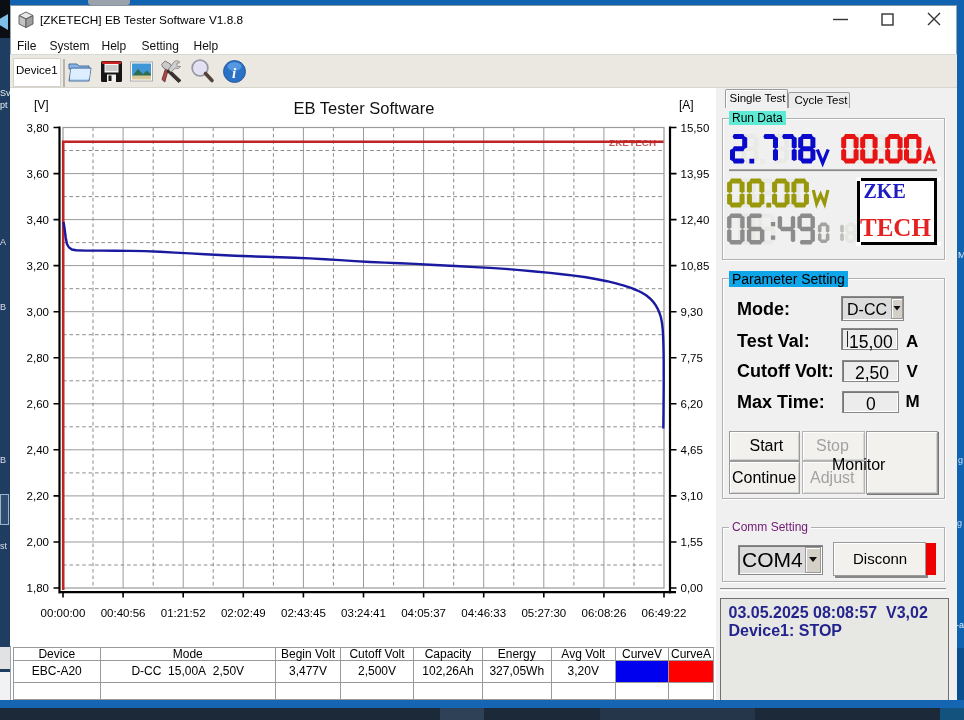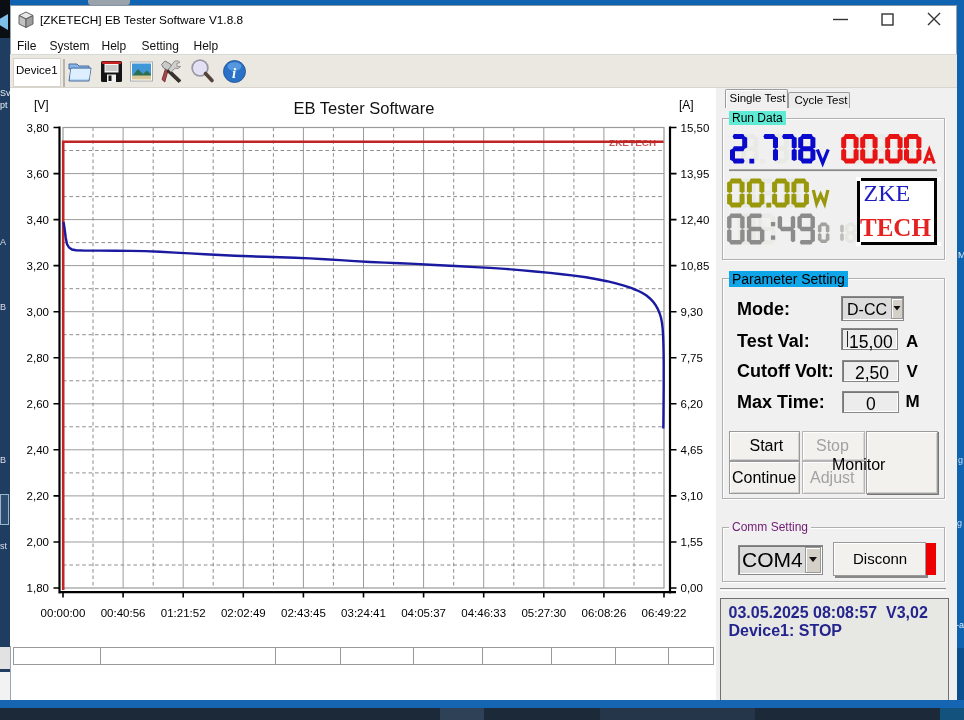--- a/index.html
+++ b/index.html
@@ -173,21 +173,21 @@
     <path d="M924.3 163.5 L929.3 149.7 L934.3 163.5 M926.2 159.3 L932.4 159.3" stroke="#e81414" stroke-width="3" fill="none"></path>
     <path d="M813.3 190 L816.6 203.7 L820.6 194.5 L824.6 203.7 L827.9 190" stroke="#98980a" stroke-width="3.2" fill="none"></path>
     <rect x="729" y="169.3" width="208" height="1.8" fill="#8a8a8a"></rect>
   </svg>
 
 <div class="abs" style="left:857px;top:177.5px;width:80px;height:67px;background:#fff;border:3px solid #000"></div>
 <div class="abs" style="left:856px;top:176.5px;width:4.5px;height:4.5px;background:#fff"></div>
 <div class="abs" style="left:936.5px;top:176.5px;width:4.5px;height:4.5px;background:#fff"></div>
 <div class="abs" style="left:856px;top:241.5px;width:4.5px;height:4.5px;background:#fff"></div>
 <div class="abs" style="left:936.5px;top:241.5px;width:4.5px;height:4.5px;background:#fff"></div>
-<div class="lbl" style="left:863.5px;top:179.5px;font-family:'Liberation Serif',serif;font-size:24px;font-weight:normal;color:#1d1dc2">ZKE</div>
+<div class="lbl" style="left:863.5px;top:179.5px;font-family:'Liberation Serif',serif;font-size:20px;font-weight:bold;color:#1d1dc2">ZKE</div>
 <div class="lbl" style="left:860px;top:214px;font-family:'Liberation Serif',serif;font-size:25px;font-weight:bold;color:#e42222">TECH</div>
 
 <div class="lbl" style="left:737px;top:299px;font-size:18px;font-weight:bold;color:#000">Mode:</div>
 <div class="lbl" style="left:737px;top:331px;font-size:18px;font-weight:bold;color:#000">Test Val:</div>
 <div class="lbl" style="left:737px;top:361px;font-size:18px;font-weight:bold;color:#000">Cutoff Volt:</div>
 <div class="lbl" style="left:737px;top:392px;font-size:18px;font-weight:bold;color:#000">Max Time:</div>
 
 <div class="abs" style="left:841px;top:295.5px;width:63px;height:25.5px;background:#dcdcdc;border:1px solid #888;box-shadow:inset 1px 1px 0 #777, inset -1px -1px 0 #fff"></div>
 <div class="lbl" style="left:847px;top:301px;font-size:16px;color:#000">D-CC</div>
 <div class="abs" style="left:891px;top:297.5px;width:11.5px;height:21.5px;background:#d4d0c8;border:1px solid #999;box-shadow:inset 1px 1px 0 #fff"></div>
@@ -239,20 +239,42 @@
       <col style="width:175.5px">
       <col style="width:65px">
       <col style="width:73px">
       <col style="width:69px">
       <col style="width:68.5px">
       <col style="width:64.5px">
       <col style="width:53px">
       <col style="width:45px">
     </colgroup>
 <tbody>
+      <tr style="height:13px;line-height:12px">
+<td style="border:1px solid #999;text-align:center;padding:0">Device</td>
+<td style="border:1px solid #999;text-align:center;padding:0">Mode</td>
+<td style="border:1px solid #999;text-align:center;padding:0">Begin Volt</td>
+<td style="border:1px solid #999;text-align:center;padding:0">Cutoff Volt</td>
+<td style="border:1px solid #999;text-align:center;padding:0">Capacity</td>
+<td style="border:1px solid #999;text-align:center;padding:0">Energy</td>
+<td style="border:1px solid #999;text-align:center;padding:0">Avg Volt</td>
+<td style="border:1px solid #999;text-align:center;padding:0">CurveV</td>
+<td style="border:1px solid #999;text-align:center;padding:0">CurveA</td>
+</tr>
+<tr style="height:22px;line-height:20px">
+<td style="border:1px solid #999;text-align:center;padding:0">EBC-A20</td>
+<td style="border:1px solid #999;text-align:center;padding:0">D-CC&nbsp; 15,00A&nbsp; 2,50V</td>
+<td style="border:1px solid #999;text-align:center;padding:0">3,477V</td>
+<td style="border:1px solid #999;text-align:center;padding:0">2,500V</td>
+<td style="border:1px solid #999;text-align:center;padding:0">102,26Ah</td>
+<td style="border:1px solid #999;text-align:center;padding:0">327,05Wh</td>
+<td style="border:1px solid #999;text-align:center;padding:0">3,20V</td>
+<td style="border:1px solid #999;padding:0;background:#0000ee"></td>
+<td style="border:1px solid #999;padding:0;background:#ff0000"></td>
+</tr>
 <tr style="height:17px;line-height:14px">
 <td style="border:1px solid #999"></td>
         <td style="border:1px solid #999"></td>
 <td style="border:1px solid #999"></td>
         <td style="border:1px solid #999"></td>
 <td style="border:1px solid #999"></td>
         <td style="border:1px solid #999"></td>
 <td style="border:1px solid #999"></td>
         <td style="border:1px solid #999"></td>
 <td style="border:1px solid #999"></td>

